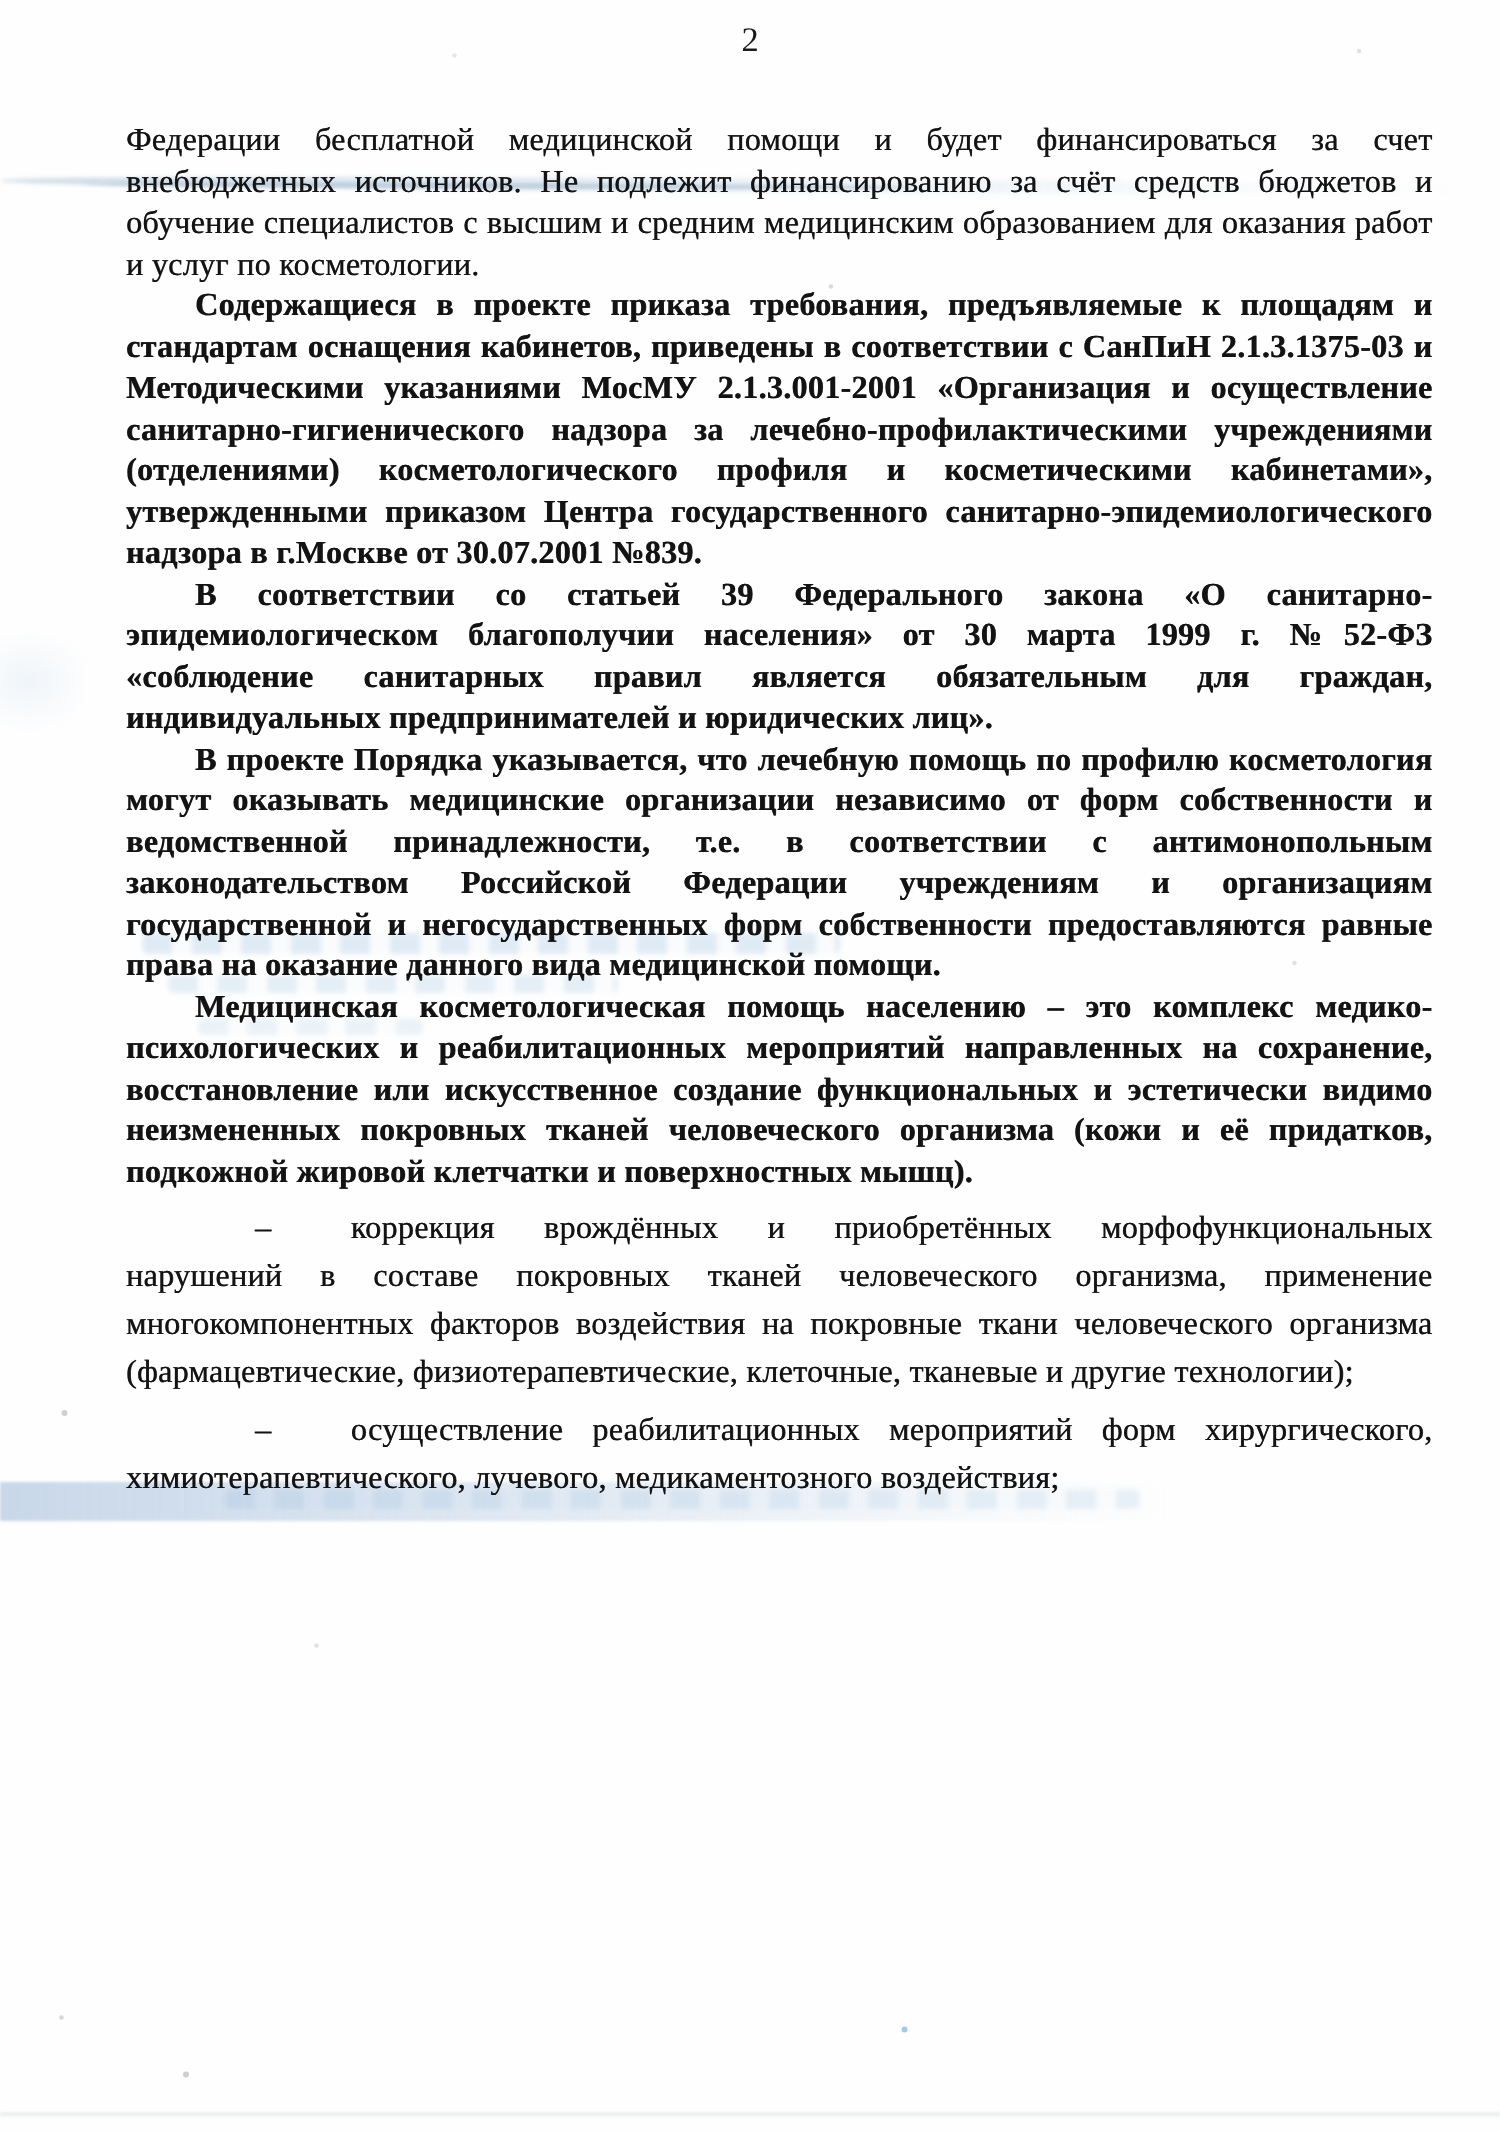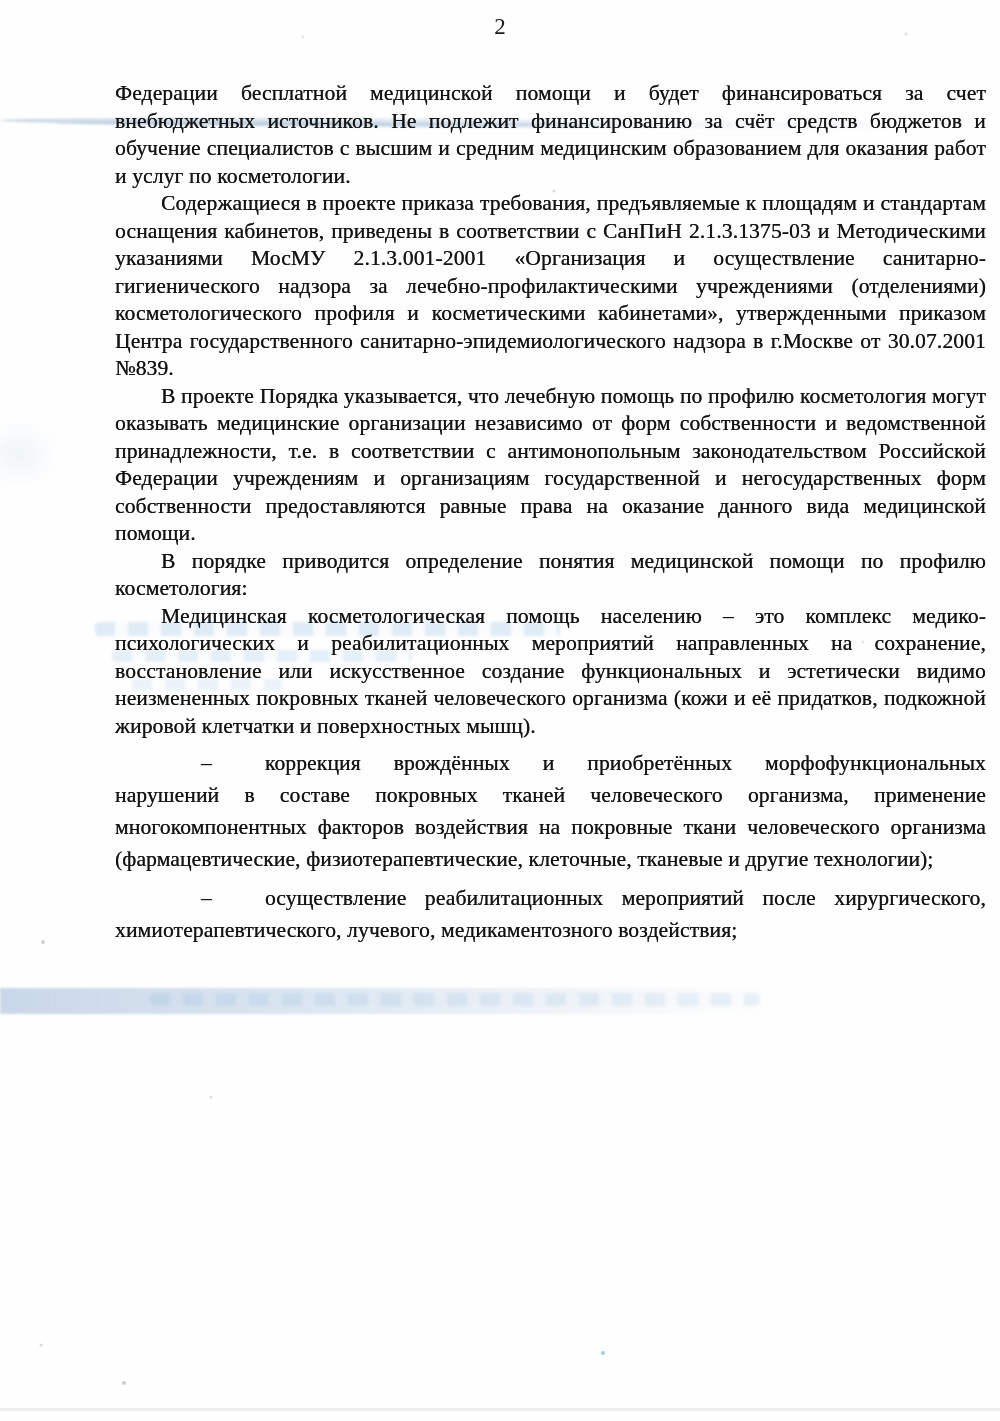--- a/index.html
+++ b/index.html
@@ -16,24 +16,23 @@
     text-align:center;
     font-size:23px;line-height:26px;
     color:#1a1a1a;
   }
   .content{
     position:absolute;left:84px;top:80px;width:871px;
     font-size:21.5px;line-height:27.5px;
     text-align:justify;
     letter-spacing:0.15px;
     text-shadow:0.25px 0.25px 0.35px rgba(15,15,15,0.72), -0.1px 0 0.25px rgba(15,15,15,0.35);
-    margin-left:31px;
   }
   .content p{margin:0;}
-  .p-ind{text-indent:46px;}
+  .p-ind{text-indent:46px;font-weight:bold;}
   .p-cont{text-indent:0;}
   .p-bullet{
     text-indent:86px;
     line-height:32px;
     margin-top:7px !important;
   }
   .p-bullet .gap{display:inline-block;width:53px;}
   
   .artifact{position:absolute;pointer-events:none;}
   .streak-top{
@@ -117,25 +116,25 @@
   <div class="artifact ghost ghost2"></div>
   <div class="artifact ghost ghost3"></div>
   <div class="artifact band-mid"></div>
   <div class="artifact ghost band-ghost"></div>
   <div class="artifact bottom-line"></div>
   <div class="artifact speckles"></div>
 
   <div class="content">
     <p class="p-cont">Федерации бесплатной медицинской помощи и будет финансироваться за счет внебюджетных источников. Не подлежит финансированию за счёт средств бюджетов и обучение специалистов с высшим и средним медицинским образованием для оказания работ и услуг по косметологии.</p>
     <p class="p-ind">Содержащиеся в проекте приказа требования, предъявляемые к площадям и стандартам оснащения кабинетов, приведены в соответствии с СанПиН 2.1.3.1375-03 и Методическими указаниями МосМУ 2.1.3.001-2001 «Организация и осуществление санитарно-гигиенического надзора за лечебно-профилактическими учреждениями (отделениями) косметологического профиля и косметическими кабинетами», утвержденными приказом Центра государственного санитарно-эпидемиологического надзора в г.Москве от 30.07.2001 №839.</p>
+    <p class="p-ind">В соответствии со статьей 39 Федерального закона «О санитарно-эпидемиологическом благополучии населения» от 30 марта 1999 г. №52-ФЗ «соблюдение санитарных правил является обязательным для граждан, индивидуальных предпринимателей и юридических лиц».</p>
     <p class="p-ind">В проекте Порядка указывается, что лечебную помощь по профилю косметология могут оказывать медицинские организации независимо от форм собственности и ведомственной принадлежности, т.е. в соответствии с антимонопольным законодательством Российской Федерации учреждениям и организациям государственной и негосударственных форм собственности предоставляются равные права на оказание данного вида медицинской помощи.</p>
-    <p class="p-ind">В порядке приводится определение понятия медицинской помощи по профилю косметология:</p>
     <p class="p-ind">Медицинская косметологическая помощь населению – это комплекс медико-психологических и реабилитационных мероприятий направленных на сохранение, восстановление или искусственное создание функциональных и эстетически видимо неизмененных покровных тканей человеческого организма (кожи и её придатков, подкожной жировой клетчатки и поверхностных мышц).</p>
 
     <p class="p-bullet">
       <span class="dash">–</span><span class="gap"></span><span>коррекция врождённых и приобретённых морфофункциональных нарушений в составе покровных тканей человеческого организма, применение многокомпонентных факторов воздействия на покровные ткани человеческого организма (фармацевтические, физиотерапевтические, клеточные, тканевые и другие технологии);</span>
     </p>
     <p class="p-bullet">
-      <span class="dash">–</span><span class="gap"></span><span>осуществление реабилитационных мероприятий после хирургического, химиотерапевтического, лучевого, медикаментозного воздействия;</span>
+      <span class="dash">–</span><span class="gap"></span><span>осуществление реабилитационных мероприятий форм хирургического, химиотерапевтического, лучевого, медикаментозного воздействия;</span>
     </p>
   </div>
 
 </div>
 
 </body></html>

